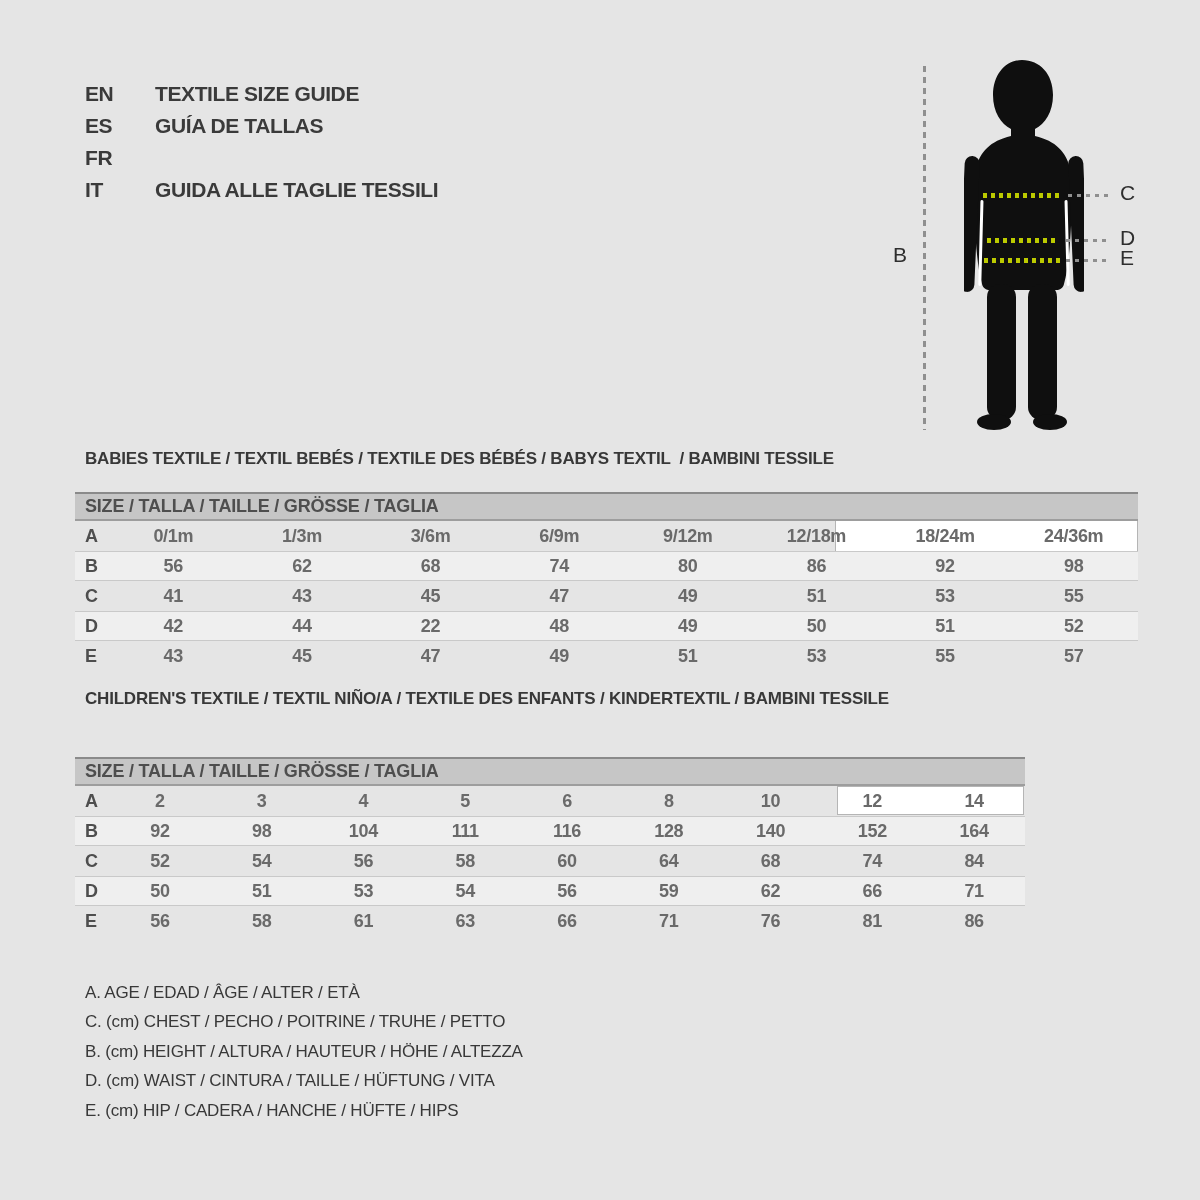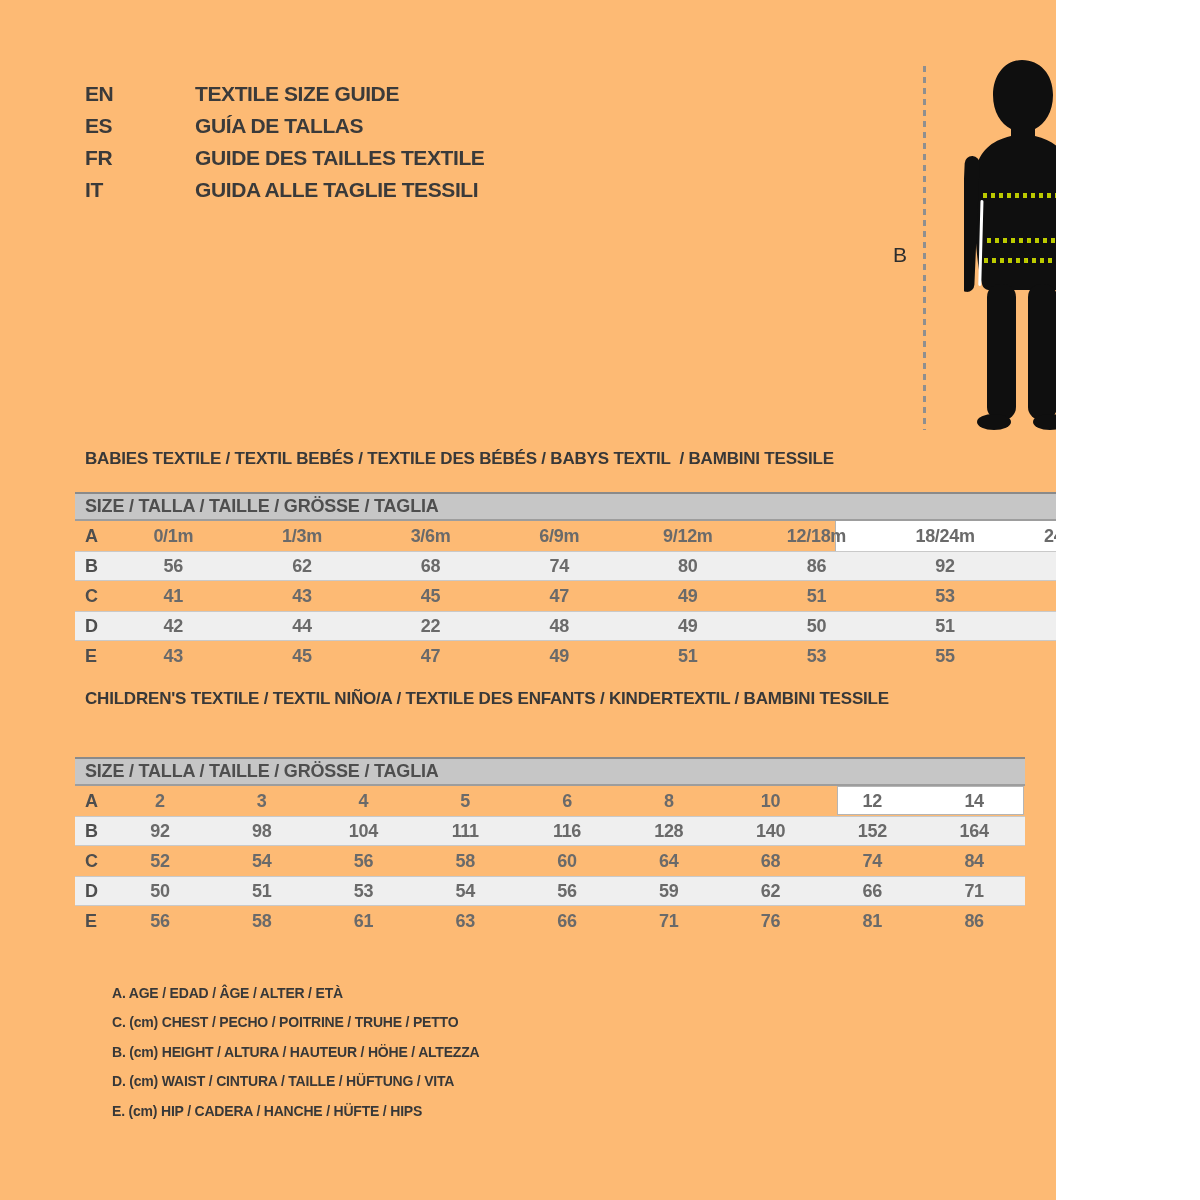--- a/index.html
+++ b/index.html
@@ -1,23 +1,23 @@
 <!DOCTYPE html>
 <html><head>
 <meta charset="utf-8">
 <style>
   html,body{margin:0;padding:0;background:#fff;}
   body{width:1200px;height:1200px;font-family:"Liberation Sans",sans-serif;}
-  .canvas{position:relative;width:1056px;height:1200px;background:#fdba74;overflow:hidden;}
+  .canvas{position:relative;width:1200px;height:1200px;background:#e5e5e5;overflow:hidden;}
 
   
   .lang-block{position:absolute;left:85px;top:78px;}
   .lang-row{display:flex;height:32px;align-items:center;}
   .lang-code{width:70px;font-size:21px;font-weight:bold;color:#3a3a3a;letter-spacing:-0.4px;}
-  .lang-label{font-size:21px;font-weight:bold;color:#3a3a3a;letter-spacing:-0.4px;white-space:pre;margin-left:40px;}
+  .lang-label{font-size:21px;font-weight:bold;color:#3a3a3a;letter-spacing:-0.4px;white-space:pre;}
 
   
   .figure-svg{position:absolute;left:964px;top:58px;}
   .vdots{position:absolute;left:923px;top:66px;width:3px;height:364px;
          background:repeating-linear-gradient(180deg,#8f8f8f 0 6px,transparent 6px 11px);}
   .mline-green{position:absolute;height:5px;
          background:repeating-linear-gradient(90deg,var(--green) 0 4px,transparent 4px 8px);}
   .mline-gray{position:absolute;height:3px;
          background:repeating-linear-gradient(90deg,#8f8f8f 0 4px,transparent 4px 9px);}
   .mlabel{position:absolute;font-size:21px;color:#2e2e2e;letter-spacing:-0.3px;}
@@ -38,39 +38,38 @@
   .t-row.alt{background:#efefef;border-top:1px solid #c9c9c9;border-bottom:1px solid #c9c9c9;}
   .row-label{padding-left:10px;font-size:18px;font-weight:bold;color:#4e4e4e;}
   .cell{text-align:center;font-size:18px;font-weight:bold;color:#6a6a6a;letter-spacing:-0.3px;}
   .hl-box{position:absolute;z-index:1;background:#fff;border:1px solid #b5b5b5;box-sizing:border-box;}
   #babies-hl{left:760px;top:27px;width:303px;height:33px;}
   #children-hl{left:762px;top:29px;width:187px;height:29px;}
 
   
   .legend{position:absolute;left:85px;top:978px;}
   .legend-row{height:29.5px;display:flex;align-items:center;
-              font-size:14px;font-weight:bold;color:#383838;letter-spacing:-0.2px;white-space:pre;margin-left:27px;}
+              font-size:17px;font-weight:normal;color:#383838;letter-spacing:-0.2px;white-space:pre;}
 </style>
 </head>
 <body>
 
 <div class="canvas" style="--green:#bcca00;">
 
   <div class="lang-block">
     <div class="lang-row">
       <span class="lang-code">EN</span>
       <span class="lang-label">TEXTILE SIZE GUIDE</span>
     </div>
     <div class="lang-row">
       <span class="lang-code">ES</span>
       <span class="lang-label">GUÍA DE TALLAS</span>
     </div>
     <div class="lang-row">
       <span class="lang-code">FR</span>
-      <span class="lang-label">GUIDE DES TAILLES TEXTILE</span>
     </div>
     <div class="lang-row">
       <span class="lang-code">IT</span>
       <span class="lang-label">GUIDA ALLE TAGLIE TESSILI</span>
     </div>
   </div>
 
   <svg class="figure-svg" width="120" height="380" viewBox="0 0 120 380" fill="#0f0f0f" xmlns="http://www.w3.org/2000/svg">
     <path d="M58,2 C76,2 89,16 89,37 C89,54 81,66 71,71 L71,78 C92,83 102,94 106,110
              C109,126 108,148 107,168 C106,190 104,212 100,226 C99,230 96,232 92,232

